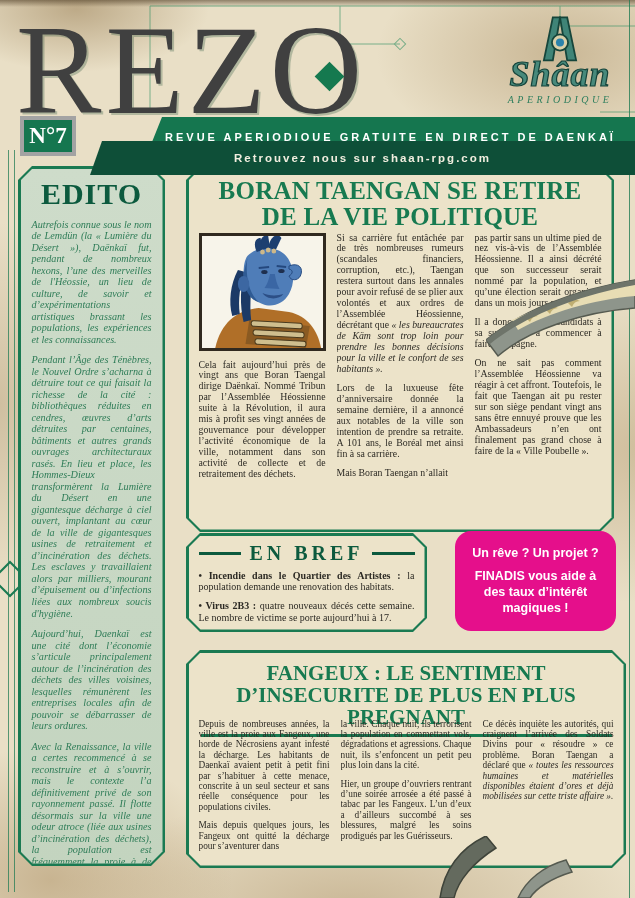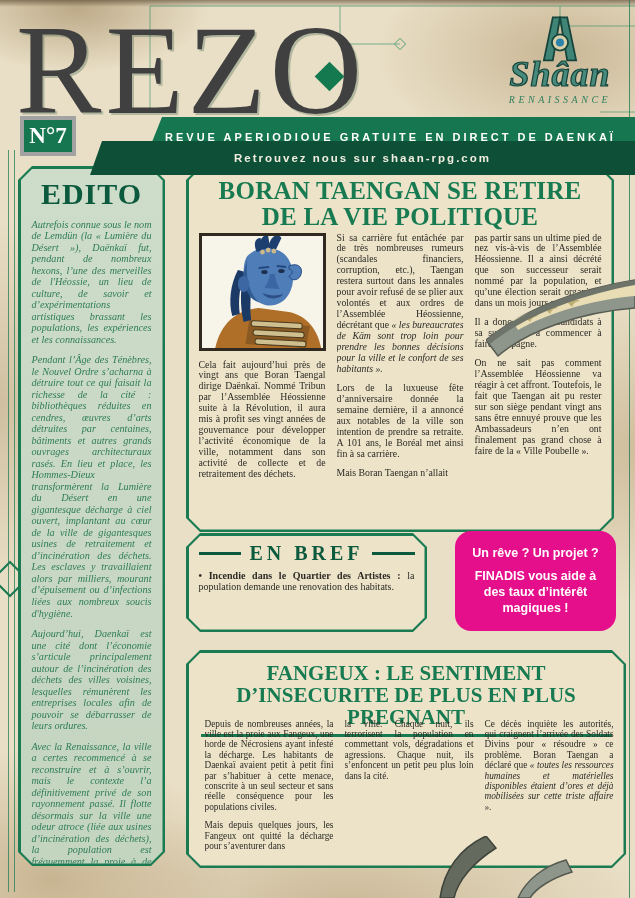--- a/index.html
+++ b/index.html
@@ -72,21 +72,21 @@
   .edito p{font-size:10.2px;font-weight:normal;font-style:italic;color:#2e7c57;text-align:justify;line-height:1.13;margin:0 0 9px;}
   
   .article1{left:186px;top:166px;width:428px;height:366px;}
   .article2{left:186px;top:650px;width:440px;height:218px;}
   .art-title{margin:9px 10px 0;text-align:center;font-weight:bold;color:#177a50;line-height:1.05;}
   .article1 .art-title{font-size:25px;letter-spacing:.2px;}
   .article2 .art-title{font-size:21px;}
   .rule-full{margin:6px 12px 0;border-top:3px solid #177a50;}
   .cols{position:absolute;left:10px;right:10px;bottom:8px;display:flex;gap:11px;}
   .article1 .cols{top:64px;}
-  .article2 .cols{top:66px;margin-left:6px;}
+  .article2 .cols{top:66px;}
   .col{flex:1;overflow:hidden;font-size:9.8px;line-height:1.12;text-align:justify;color:#2c2a24;}
   .article2 .col{font-size:9.3px;}
   .col p{margin:0 0 8px;}
   .portrait{width:100%;height:118px;border:3px solid #30291f;background:#f7f3e7;box-sizing:border-box;margin-bottom:9px;}
   .q{font-style:italic;}
   
   .enbref{left:186px;top:533px;width:241px;height:99px;}
   .enbref .inner{padding:4px 10px;box-sizing:border-box;}
   .enbref-row{display:flex;align-items:center;margin:2px 0 5px;}
   .enbref-row .rule{flex:1;border-top:3px solid #0c5a3e;}
@@ -135,21 +135,21 @@
 <div class="shaan">
   <svg class="shaan-symbol" width="58" height="52" viewBox="0 0 64 58">
     <g fill="#3f8477" stroke="#16453b" stroke-width="2">
       <path d="M14 54 L24 6 L32 6 L24 54 Z"></path>
       <path d="M50 54 L40 6 L32 6 L40 54 Z"></path>
     </g>
     <circle cx="32" cy="34" r="9" fill="#d9cfa9" stroke="#16453b" stroke-width="2"></circle>
     <circle cx="32" cy="34" r="4.5" fill="#2b82ab"></circle>
   </svg>
   <div class="shaan-name">Shâan</div>
-  <div class="shaan-sub">RENAISSANCE</div>
+  <div class="shaan-sub">APERIODIQUE</div>
 </div>
 
 <div class="issue-badge">N°7</div>
 <div class="banner">REVUE APERIODIQUE GRATUITE EN DIRECT DE DAENKAÏ</div>
 <div class="webbar">Retrouvez nous sur shaan-rpg.com</div>
 
 <div class="panel edito">
   <div class="inner">
     <div class="edito-title">EDITO</div>
     <p>Autrefois connue sous le nom de Lemdün (la « Lumière du Désert »), Daënkaï fut, pendant de nombreux hexons, l’une des merveilles de l'Héossie, un lieu de culture, de savoir et d’expérimentations artistiques brassant les populations, les expériences et les connaissances.</p>
@@ -223,39 +223,43 @@
 <div class="panel enbref">
   <div class="inner">
     <div class="enbref-row">
       <span class="rule"></span>
       <span class="enbref-title">EN BREF</span>
       <span class="rule"></span>
     </div>
     <p class="brief">
       <b>• Incendie dans le Quartier des Artistes :</b><span> la population demande une renovation des habitats.</span>
     </p>
+    <p class="brief">
+      <b>• Virus 2B3 :</b><span> quatre nouveaux décés cette semaine. Le nombre de victime se porte aujourd’hui à 17.</span>
+    </p>
   </div>
 </div>
 
 <div class="ad">
   <p>Un rêve ? Un projet ?</p>
   <p>FINADIS vous aide à des taux d’intérêt magiques !</p>
 </div>
 
 <div class="panel article2">
   <div class="inner">
     <div class="art-title">FANGEUX : LE SENTIMENT D’INSECURITE DE PLUS EN PLUS PREGNANT</div>
     <div class="rule-full"></div>
     <div class="cols">
       <div class="col">
         <p>Depuis de nombreuses années, la ville est la proie aux Fangeux, une horde de Nécrosiens ayant infesté la décharge. Les habitants de Daenkaï avaient petit à petit fini par s’habituer à cette menace, conscrite à un seul secteur et sans réelle conséquence pour les populations civiles.</p>
         <p>Mais depuis quelques jours, les Fangeux ont quitté la décharge pour s’aventurer dans</p>
       </div>
       <div class="col">
         <p>la ville. Chaque nuit, ils terrorisent la population en commettant vols, dégradations et agressions. Chaque nuit, ils s’enfoncent un petit peu plus loin dans la cité.</p>
+        <p>Hier, un groupe d’ouvriers rentrant d’une soirée arrosée a été passé à tabac par les Fangeux. L’un d’eux a d’ailleurs succombé à ses blessures, malgré les soins prodigués par les Guérisseurs.</p>
       </div>
       <div class="col">
         <p>
           <span>Ce décès inquiète les autorités, qui craignent l’arrivée des Soldats Divins pour « résoudre » ce problème. Boran Taengan a déclaré que </span><span class="q">« toutes les ressources humaines et matérielles disponibles étaient d’ores et déjà mobilisées sur cette triste affaire ».</span>
         </p>
       </div>
     </div>
   </div>
 </div>
 

